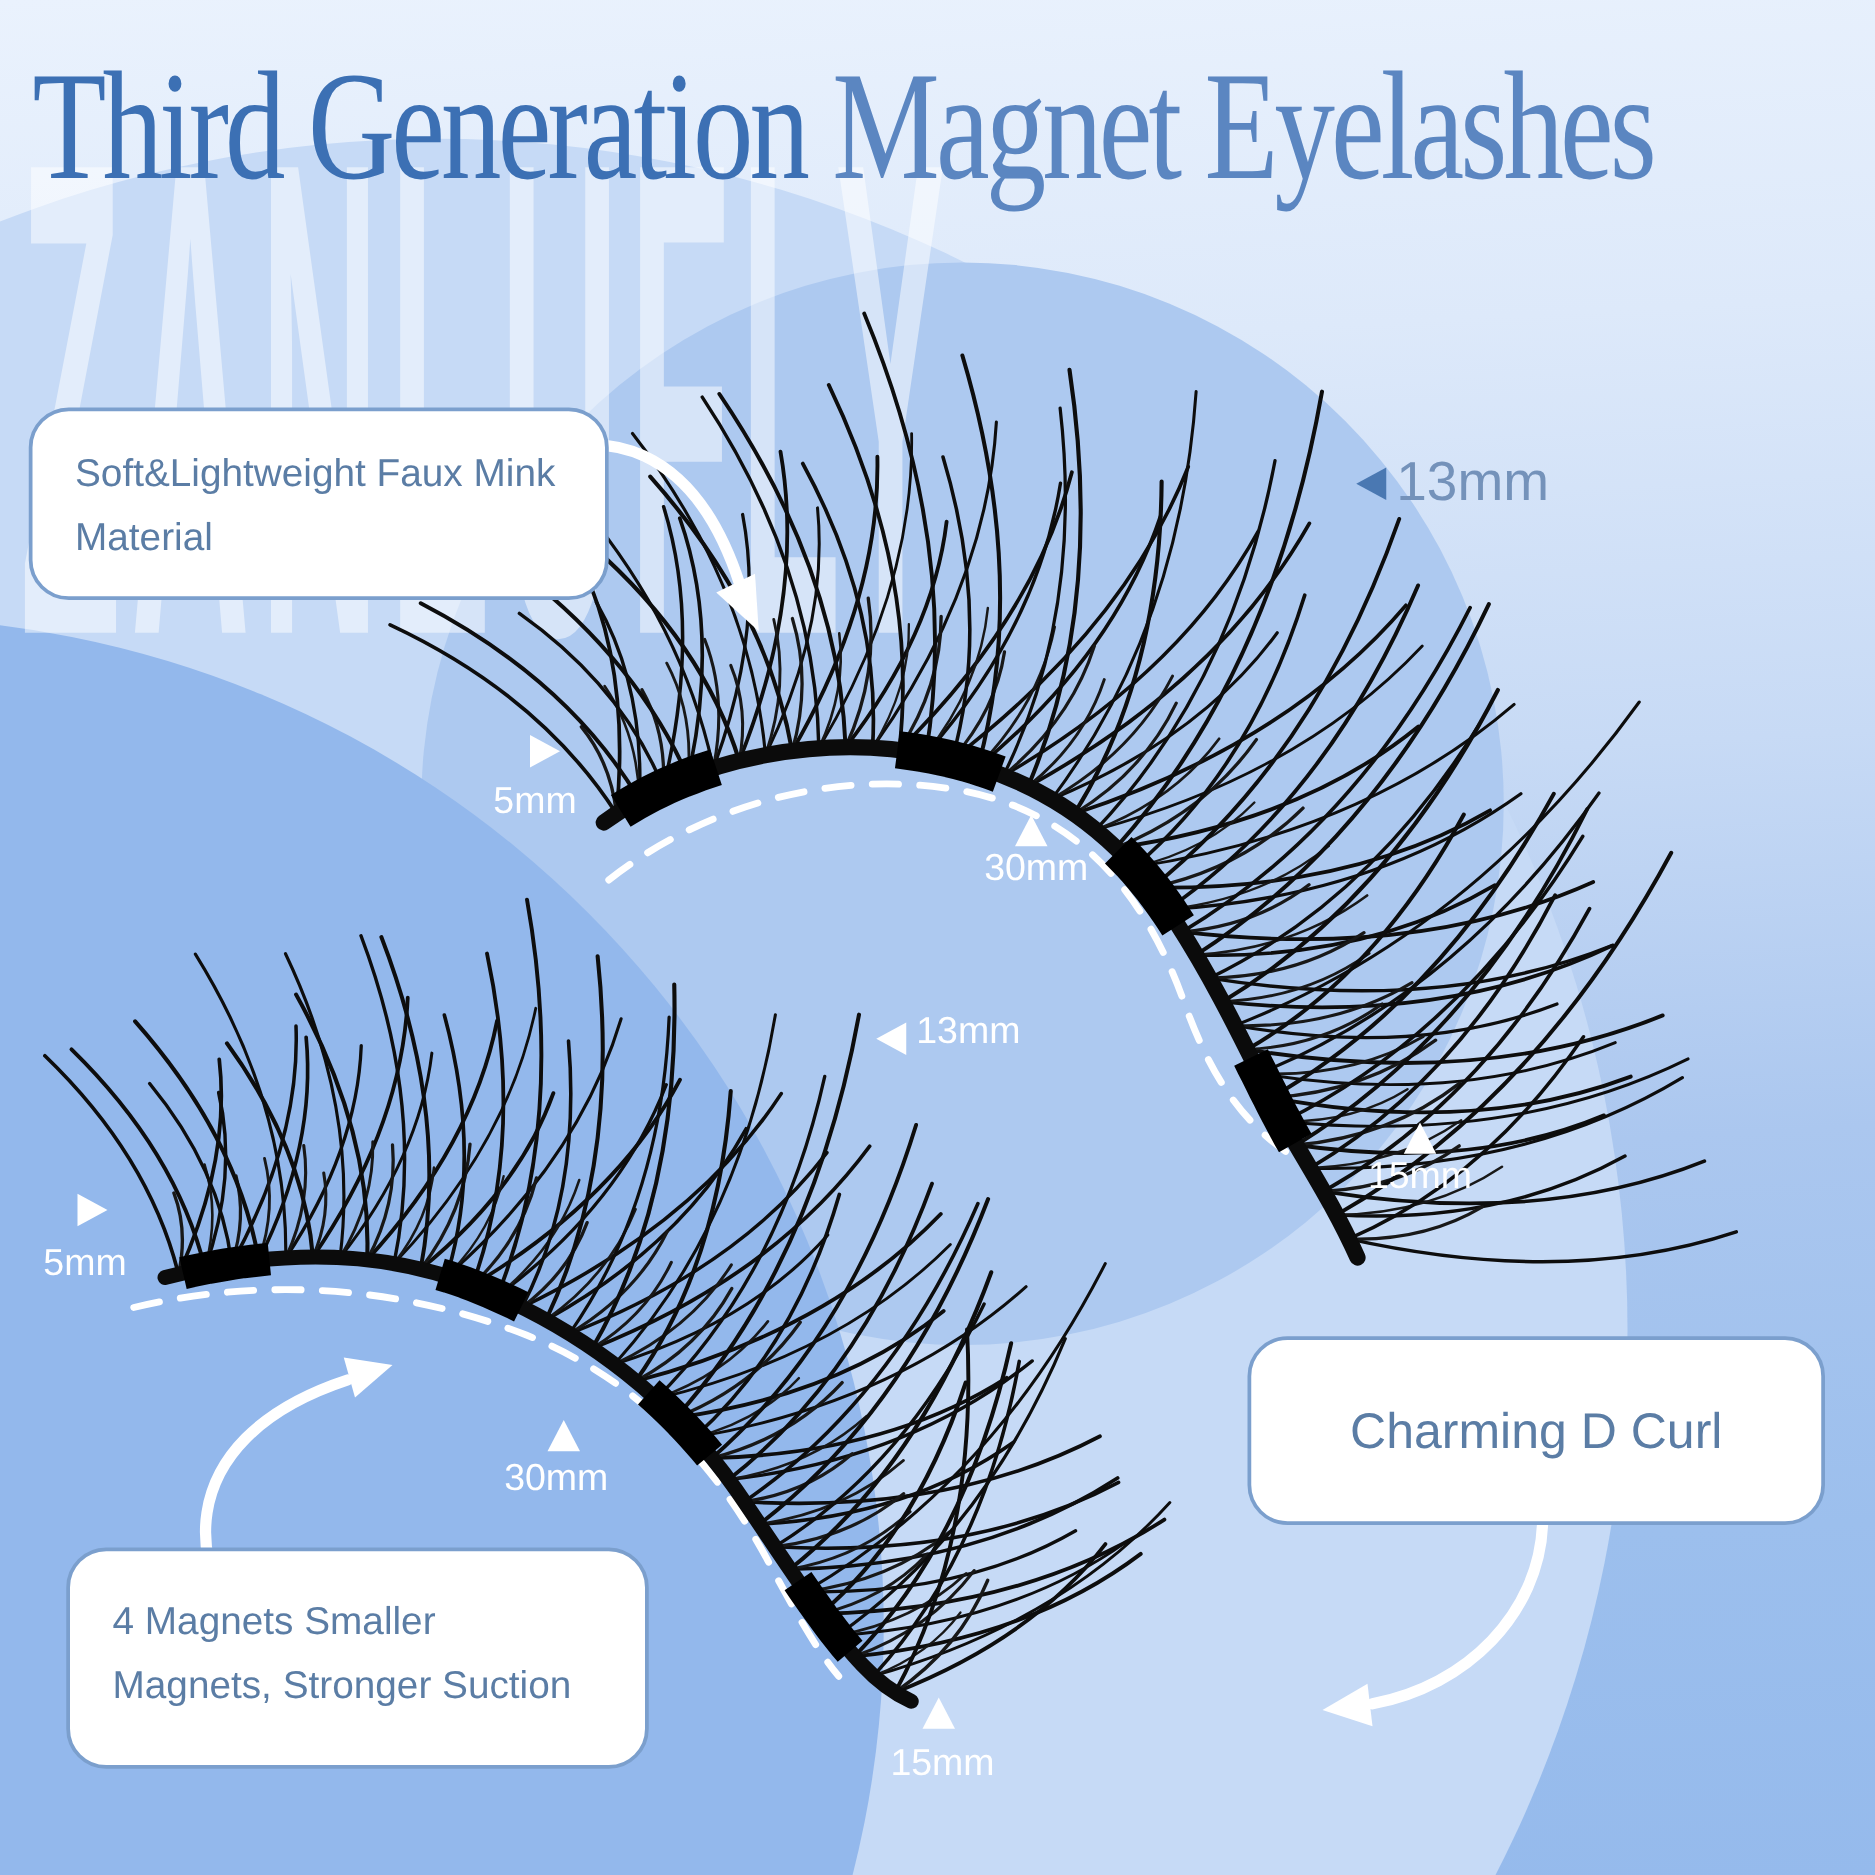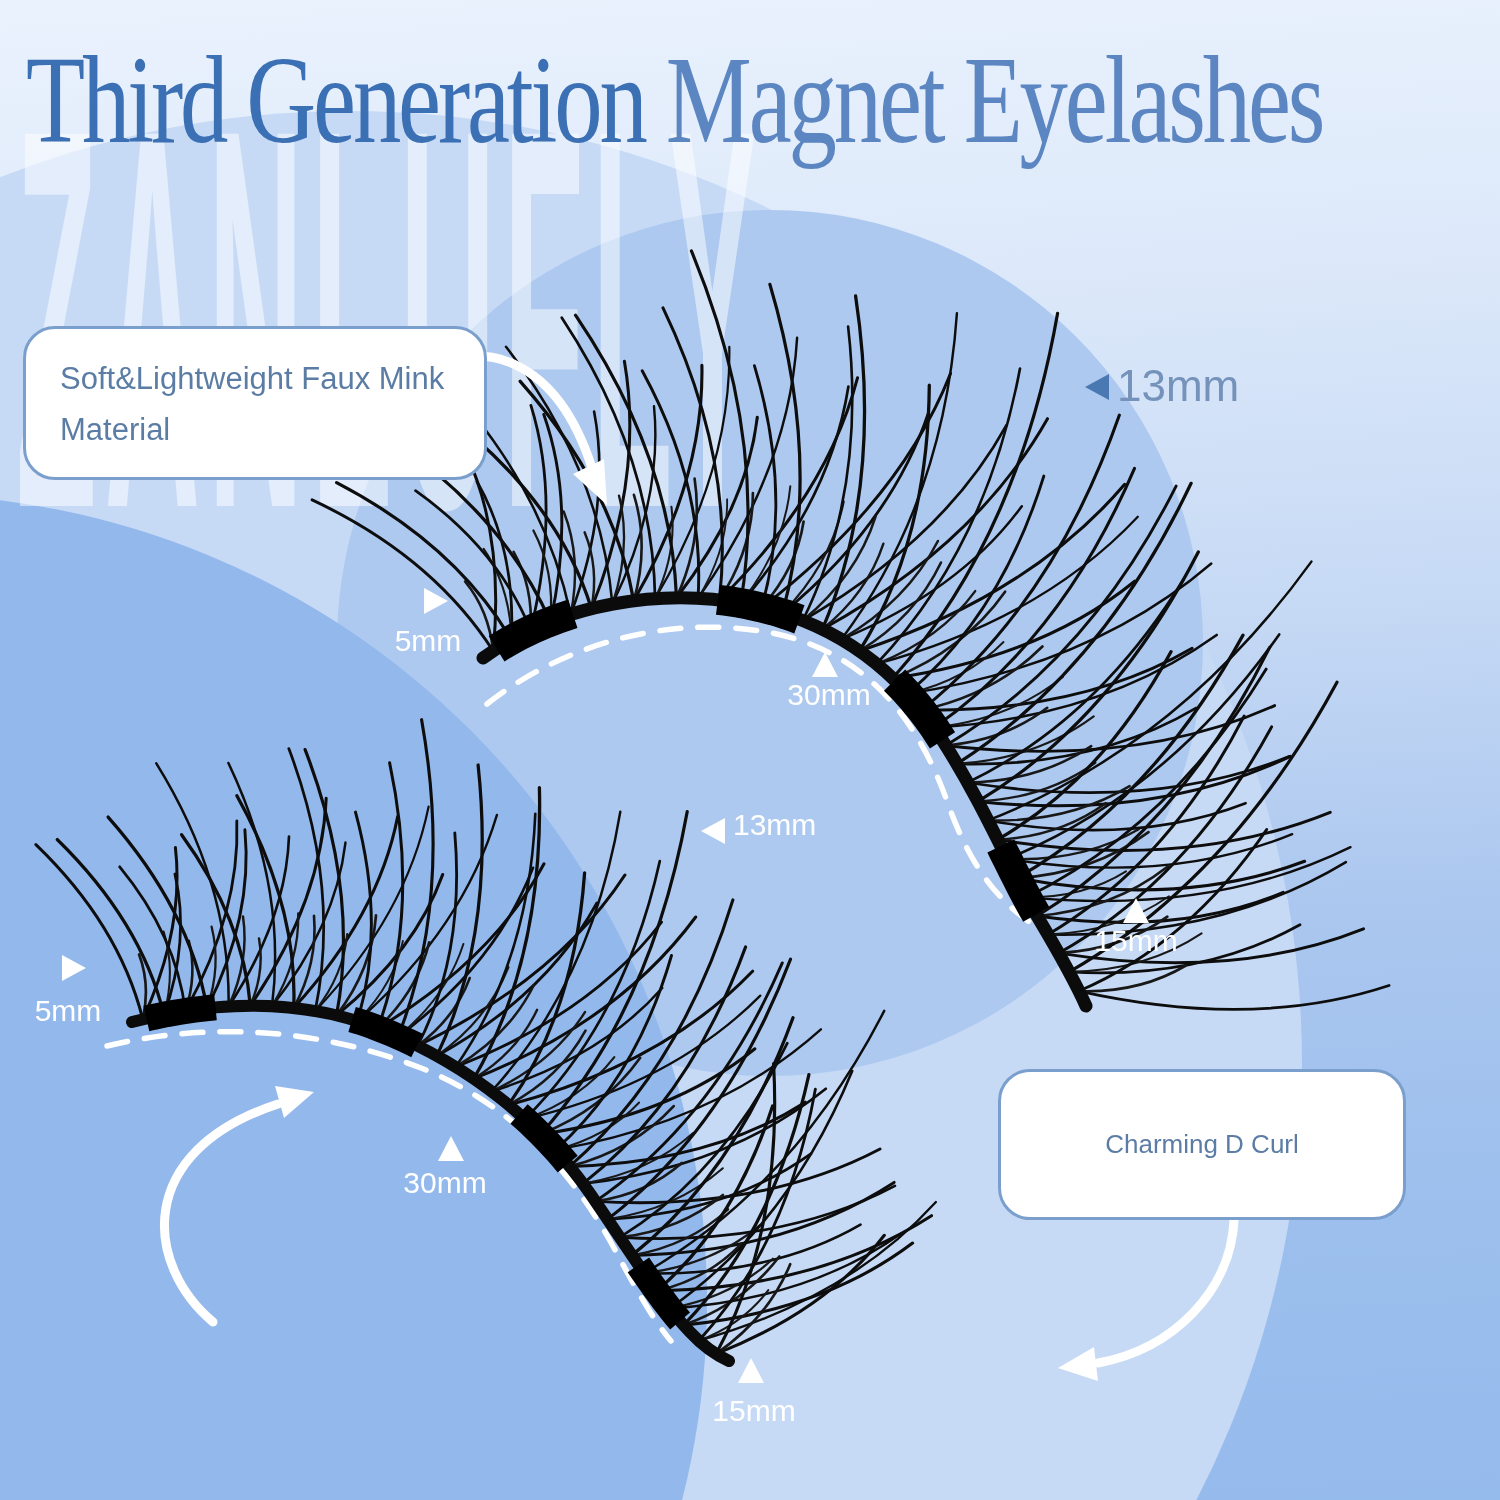--- a/index.html
+++ b/index.html
@@ -45,23 +45,23 @@
   .tri-left-b{border-top:13px solid transparent;border-bottom:13px solid transparent;border-right:24px solid var(--tri-blue,#4a78b2);}
 
   .callout{
     position:absolute;z-index:6;background:#fff;
     border:3px solid var(--callout-border,#7b9fcd);border-radius:32px;
     color:var(--callout-text,#5b7da5);font-size:31px;line-height:1.65;
     padding:24px 34px;box-sizing:border-box;
   }
   .b1{left:23px;top:326px;width:464px;height:154px;}
   .b2{left:53px;top:1238px;width:466px;height:177px;padding-top:30px;}
-  .b3{left:998px;top:1069px;width:408px;height:151px;
+  .b3{left:998px;top:1069px;width:462px;height:151px;
       display:flex;align-items:center;justify-content:center;
-      font-size:26px;text-align:center;}
+      font-size:40px;text-align:center;}
 </style>
 </head>
 <body>
 
 <div class="stage">
 
   <div class="circle c1"></div>
   <div class="circle c2"></div>
   <div class="circle c3"></div>
 
@@ -335,15 +335,16 @@
   <div class="lbl blue" style="left:1117px;top:364px;">13mm</div>
   <div class="lbl center" style="left:428px;top:626px;">5mm</div>
   <div class="lbl center" style="left:829px;top:680px;">30mm</div>
   <div class="lbl center" style="left:1136px;top:926px;">15mm</div>
   <div class="lbl" style="left:733px;top:810px;">13mm</div>
   <div class="lbl center" style="left:68px;top:996px;">5mm</div>
   <div class="lbl center" style="left:445px;top:1168px;">30mm</div>
   <div class="lbl center" style="left:754px;top:1396px;">15mm</div>
 
   <div class="callout b1">Soft&amp;Lightweight Faux Mink Material</div>
+  <div class="callout b2">4 Magnets Smaller Magnets, Stronger Suction</div>
   <div class="callout b3">Charming D Curl</div>
 
 </div>
 
 </body></html>

